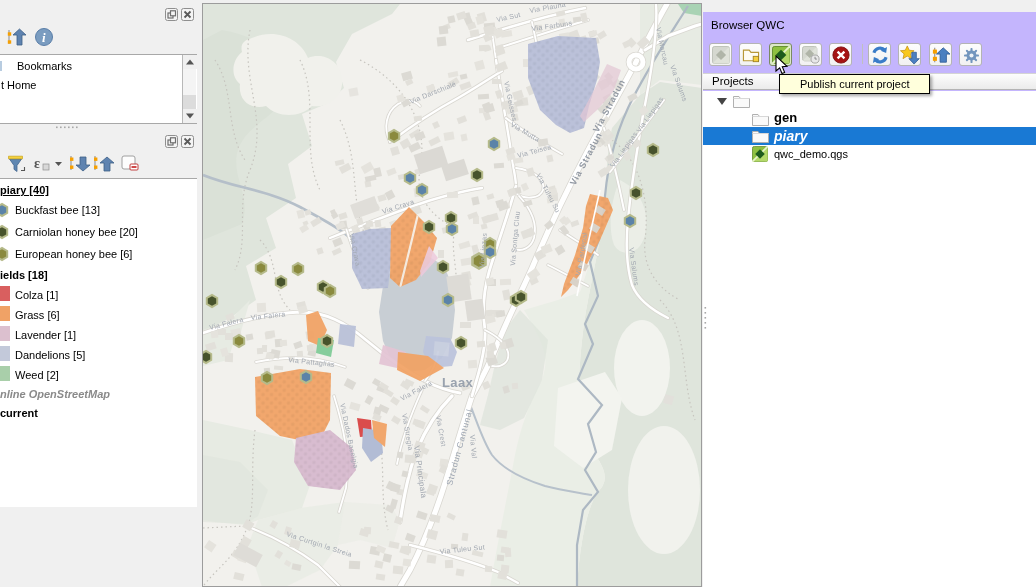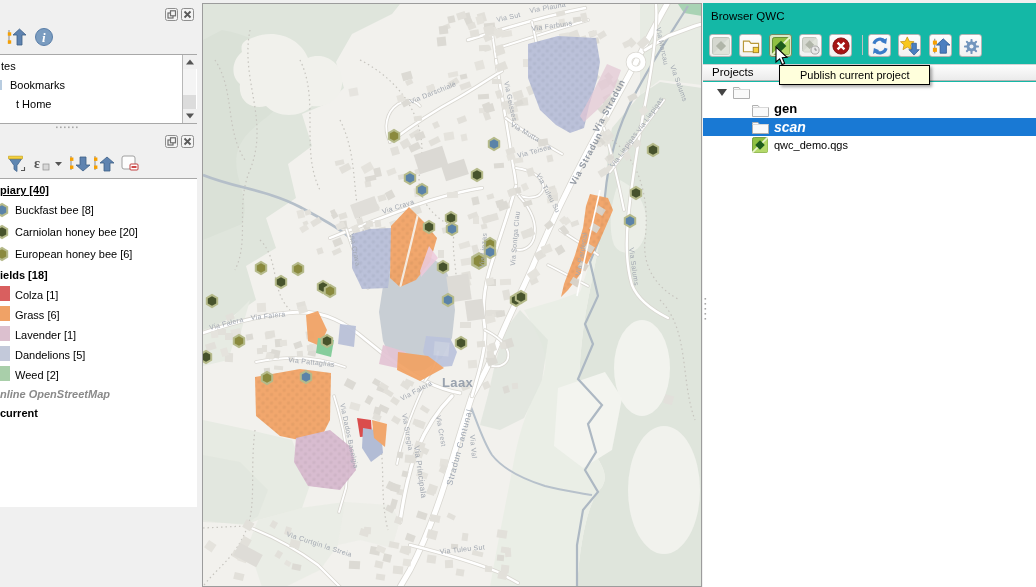--- a/index.html
+++ b/index.html
@@ -20,23 +20,22 @@
 <svg class="abs" style="left:6px;top:27px" width="50" height="22" viewBox="0 0 50 22">
       <path d="M3 3 v14" stroke="#9a9a9a" stroke-width="1.2"></path>
       <rect x="1.8" y="5.3" width="3.4" height="3.4" fill="#f7a000"></rect>
       <rect x="1.8" y="13.3" width="3.4" height="3.4" fill="#f7a000"></rect>
       <path d="M11 18 V8 h-4 l6.5-6 6.5 6 h-4 v10 z" fill="#5f83b0" stroke="#3e5f87" stroke-width="0.8"></path>
       <circle cx="38" cy="10" r="8.5" fill="#7a9cc0" stroke="#5a7ea8"></circle>
       <text x="36" y="15" font-size="13" font-style="italic" font-weight="bold" fill="#fff" font-family="Liberation Serif,serif">i</text>
     </svg>
 <div class="abs" style="left:0;top:54px;width:197px;height:70px;background:#fff;border-top:1px solid #a8a8a8;border-bottom:1px solid #a8a8a8;font-size:11px;color:#000">
       <div style="padding:2px 0 0 0;line-height:19px">
-        <div style="padding-left:1px">tes</div>
-        <div style="padding-left:6px;position:relative"><span style="position:absolute;left:0;top:4px;width:2px;height:10px;background:#b8cce0"></span><span style="padding-left:4px">Bookmarks</span></div>
-        <div style="padding-left:16px">t Home</div>
+        <div style="padding-left:13px;position:relative"><span style="position:absolute;left:0;top:4px;width:2px;height:10px;background:#b8cce0"></span><span style="padding-left:4px">Bookmarks</span></div>
+        <div style="padding-left:1px">t Home</div>
       </div>
     </div>
 <div class="abs" style="left:182px;top:55px;width:14px;height:68px;background:#f4f4f4;border-left:1px solid #b8b8b8"><svg width="14" height="68" viewBox="0 0 14 68">
         <rect x="0" y="0" width="14" height="14" fill="#f0f0f0"></rect>
         <path d="M3 9.5 L7 4.5 L11 9.5 z" fill="#555"></path>
         <rect x="0" y="54" width="14" height="14" fill="#f0f0f0"></rect>
         <path d="M3 58.5 L7 63.5 L11 58.5 z" fill="#555"></path>
         <rect x="0" y="40" width="13" height="14" fill="#dcdcdc"></rect>
       </svg></div>
 <svg class="abs" style="left:56px;top:125px" width="26" height="5" viewBox="0 0 26 5">
@@ -79,21 +78,21 @@
     </svg>
 <div class="abs" style="left:0;top:47px;width:197px;height:329px;background:#fff;border-top:1px solid #a8a8a8;font-size:11px;color:#000">
 <div style="position:relative;width:197px;height:409px">
 <div style="position:absolute;left:0px;top:5px;white-space:nowrap"><b style="text-decoration:underline">piary&nbsp;[40]</b></div>
 <svg style="position:absolute;left:0;top:23px" width="10" height="16" viewBox="0 0 10 16">
           <g transform="translate(-3,0)">
             <polygon points="5.0,0.8 11.2,4.4 11.2,11.6 5.0,15.2 -1.2,11.6 -1.2,4.4" fill="#b5ba8a"></polygon>
             <polygon points="5.0,3.2 9.2,5.6 9.2,10.4 5.0,12.8 0.8,10.4 0.8,5.6" fill="#5b83a8"></polygon>
           </g>
         </svg>
-<div style="position:absolute;left:15px;top:25px;white-space:nowrap">Buckfast bee [8]</div>
+<div style="position:absolute;left:15px;top:25px;white-space:nowrap">Buckfast bee [13]</div>
 <svg style="position:absolute;left:0;top:45px" width="10" height="16" viewBox="0 0 10 16">
           <g transform="translate(-3,0)">
             <polygon points="5.0,0.8 11.2,4.4 11.2,11.6 5.0,15.2 -1.2,11.6 -1.2,4.4" fill="#b5ba8a"></polygon>
             <polygon points="5.0,3.2 9.2,5.6 9.2,10.4 5.0,12.8 0.8,10.4 0.8,5.6" fill="#47532c"></polygon>
           </g>
         </svg>
 <div style="position:absolute;left:15px;top:47px;white-space:nowrap">Carniolan honey bee [20]</div>
 <svg style="position:absolute;left:0;top:67px" width="10" height="16" viewBox="0 0 10 16">
           <g transform="translate(-3,0)">
             <polygon points="5.0,0.8 11.2,4.4 11.2,11.6 5.0,15.2 -1.2,11.6 -1.2,4.4" fill="#b5ba8a"></polygon>
@@ -668,21 +667,21 @@
 <text x="286" y="536" transform="rotate(18 286 536)" font-size="7" fill="#a2a8b1" font-weight="normal" letter-spacing="0.3">Via Curtgin la Streia</text>
 <text x="440" y="554" transform="rotate(-6 440 554)" font-size="7" fill="#a2a8b1" font-weight="normal" letter-spacing="0.3">Via Tuleu Sut</text>
 <text x="515" y="266" transform="rotate(-85 515 266)" font-size="7" fill="#a2a8b1" font-weight="normal" letter-spacing="0.3">Via Sontga Clau</text>
 <text x="484" y="268" transform="rotate(-85 484 268)" font-size="7" fill="#a2a8b1" font-weight="normal" letter-spacing="0.3">Via Liezas</text>
 <text x="575" y="186" transform="rotate(-62 575 186)" font-size="9" fill="#939aa4" font-weight="bold" letter-spacing="0.8">Via Stradun</text>
 <text x="598" y="133" transform="rotate(-62 598 133)" font-size="9" fill="#939aa4" font-weight="bold" letter-spacing="0.8">Via Stradun</text>
 <text x="452" y="486" transform="rotate(-75 452 486)" font-size="8.5" fill="#9aa3b0" font-weight="normal" letter-spacing="0.8">Stradun Cantunal</text>
 <text x="442" y="387" font-size="13" fill="#99a2ae" font-weight="bold" letter-spacing="0.4">Laax</text>
 </svg>
 <div class="abs" style="left:202px;top:3px;width:500px;height:584px;border:1px solid #9c9c9c;pointer-events:none"></div>
-<div class="abs" style="left:703px;top:3px;width:333px;height:532px;background:#14b8a6">
+<div class="abs" style="left:703px;top:12px;width:333px;height:532px;background:#c4b5fd">
 <div style="position:absolute;left:8px;top:7px;font-size:11.5px;color:#000">Browser QWC</div>
 <div style="position:absolute;left:6px;top:31px;width:23px;height:23px;background:linear-gradient(#fdfdfd,#f1f1f1);border:1px solid #b4b4b4;border-radius:3px">
       <svg style="position:absolute;left:2px;top:2px" width="18" height="18" viewBox="0 0 20 20">
         <rect x="0.5" y="0.5" width="19" height="19" rx="2.5" fill="#d5d8d0" stroke="#b8bcb2"></rect>
         <path d="M0.5 19.5 L19.5 0.5 L19.5 19.5 Z" fill="#e0e3da"></path>
         <rect x="6" y="6" width="8" height="8" fill="#b0b5a8" transform="rotate(45 10 10)"></rect>
       </svg>
     </div>
 <div style="position:absolute;left:36px;top:31px;width:23px;height:23px;background:linear-gradient(#fdfdfd,#f1f1f1);border:1px solid #b4b4b4;border-radius:3px">
       <svg style="position:absolute;left:2px;top:3px" width="18" height="16" viewBox="0 0 20 18">
@@ -762,21 +761,21 @@
 <svg style="position:absolute;left:49px;top:21px" width="17" height="14" viewBox="0 0 17 14">
         <path d="M0.5 2.5 h5.5 l1.5 2 h9 v9 h-16 z" fill="#fafafa" stroke="#b0b0b0"></path>
         <path d="M0.5 4.5 h16" stroke="#d8d8d8"></path>
       </svg>
 <div style="position:absolute;left:71px;top:19px;font-size:13px;font-weight:bold;color:#000">gen</div>
 <div style="position:absolute;left:0;top:36px;width:333px;height:18px;background:#1979d4"></div>
 <svg style="position:absolute;left:49px;top:38px" width="17" height="14" viewBox="0 0 17 14">
         <path d="M0.5 2.5 h5.5 l1.5 2 h9 v9 h-16 z" fill="#fafafa" stroke="#b0b0b0"></path>
         <path d="M0.5 4.5 h16" stroke="#d8d8d8"></path>
       </svg>
-<div style="position:absolute;left:71px;top:37px;font-size:14px;font-weight:bold;font-style:italic;color:#fff">scan</div>
+<div style="position:absolute;left:71px;top:37px;font-size:14px;font-weight:bold;font-style:italic;color:#fff">piary</div>
 <div style="position:absolute;left:49px;top:55px;width:16px;height:16px">
         <svg style="position:absolute;left:0px;top:0px" width="16" height="16" viewBox="0 0 20 20">
           <rect x="0.5" y="0.5" width="19" height="19" rx="2.5" fill="#8fc041" stroke="#5a8426"></rect>
           <path d="M0.5 19.5 L19.5 0.5 L19.5 19.5 Z" fill="#b4d96a"></path>
           <path d="M0.5 19.5 L19.5 0.5" stroke="#e8f4cc" stroke-width="2"></path>
           <rect x="5.8" y="5.8" width="8.4" height="8.4" fill="#1e5c1c" transform="rotate(45 10 10)"></rect>
         </svg>
       </div>
 <div style="position:absolute;left:71px;top:57px;font-size:11px;color:#000">qwc_demo.qgs</div>
 </div>

